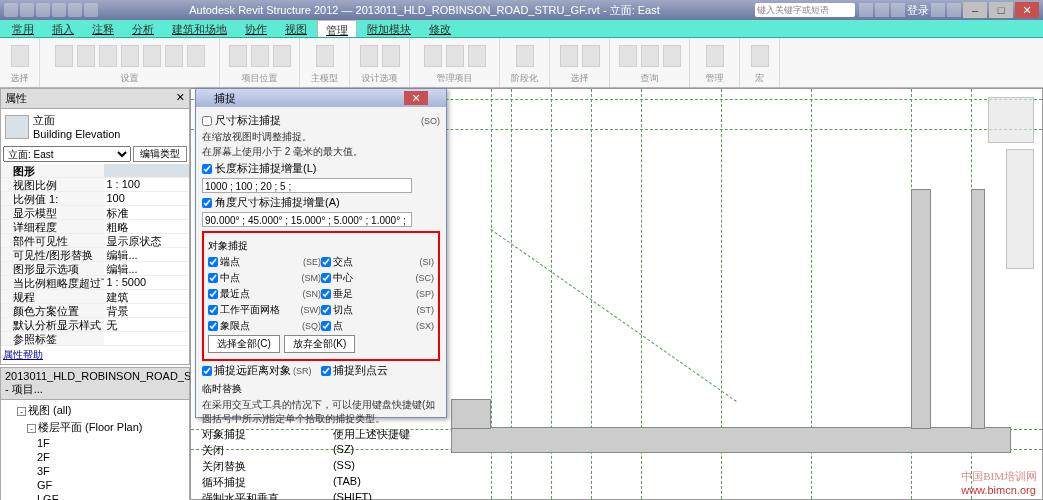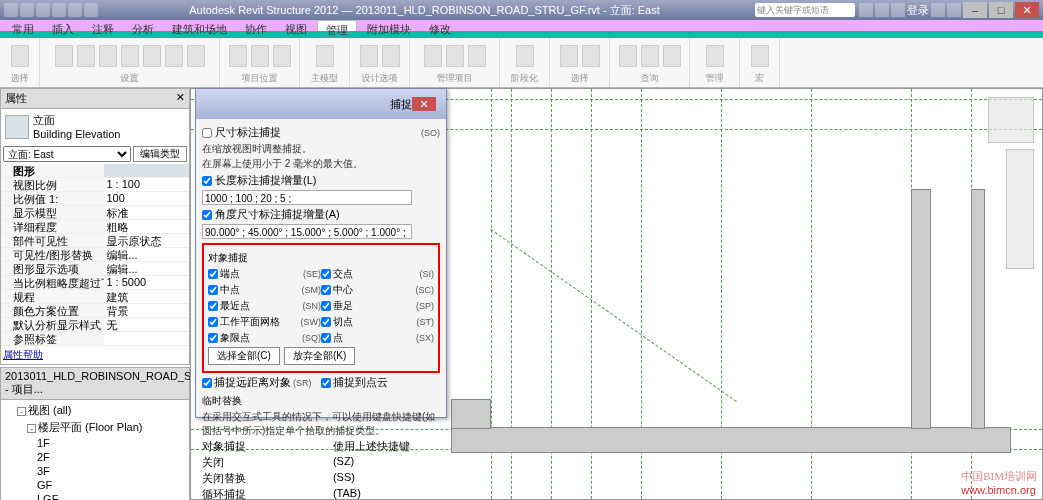--- a/index.html
+++ b/index.html
@@ -10,21 +10,21 @@
 .titlebar .left-icons { display: flex; gap: 2px; }
 .titlebar .left-icons span { width: 14px; height: 14px; background: rgba(255,255,255,0.3); border-radius: 2px; }
 .titlebar .title { flex: 1; text-align: center; }
 .titlebar .search { width: 100px; height: 14px; background: #fff; border-radius: 2px; margin: 0 4px; color: #888; padding: 0 2px; font-size: 9px; line-height: 14px; }
 .titlebar .right-icons { display: flex; gap: 2px; align-items: center; }
 .titlebar .right-icons span { width: 14px; height: 14px; background: rgba(255,255,255,0.3); }
 .titlebar .win-btn { width: 24px; height: 16px; background: #c0c0c0; text-align: center; line-height: 16px; color: #333; }
 .titlebar .win-close { background: #c75050; color: #fff; }
 
 
-.menu { height: 18px; background: #f0abfc; border-bottom: 7px solid #14b8a6; display: flex; gap: 2px; padding: 0 4px; }
+.menu { height: 18px; background: #5eead4; border-bottom: 1px solid #14b8a6; display: flex; gap: 2px; padding: 0 4px; text-decoration: underline; }
 .menu .tab { padding: 2px 8px; cursor: pointer; color: #333; }
 .menu .tab.active { background: #fff; border: 1px solid #bbb; border-bottom: none; }
 
 
 .ribbon { height: 50px; background: #f4f4f4; border-bottom: 1px solid #999; display: flex; opacity: 0.7; }
 .ribbon .group { border-right: 1px solid #ccc; padding: 2px 6px; display: flex; flex-direction: column; align-items: center; justify-content: space-between; }
 .ribbon .group .icons { display: flex; gap: 4px; flex: 1; align-items: center; }
 .ribbon .group .icons .ic { width: 18px; height: 22px; background: #d8d8d8; border: 1px solid #bbb; }
 .ribbon .group .label { font-size: 9px; color: #666; }
 .highlight-box { border: 2px solid #e00; }
@@ -52,21 +52,21 @@
 .canvas { position: absolute; left: 190px; top: 88px; right: 0; bottom: 0; background: #fff; border: 1px solid #999; overflow: hidden; }
 .canvas .grid-line-h { position: absolute; left: 0; right: 0; border-top: 1px dashed #5a9a5a; }
 .canvas .grid-line-v { position: absolute; top: 0; bottom: 0; border-left: 1px dashed #5a9a5a; }
 .canvas .wall { position: absolute; background: #ccc; border: 1px solid #888; }
 .canvas .diag { position: absolute; width: 300px; height: 200px; border-top: 1px dashed #5a9a5a; transform: rotate(35deg); transform-origin: 0 0; }
 .nav-cube { position: absolute; top: 8px; right: 8px; width: 46px; height: 46px; background: #e6e6e6; border: 1px solid #aaa; opacity: 0.7; }
 .nav-ctrl { position: absolute; top: 60px; right: 8px; width: 28px; height: 120px; background: #e6e6e6; border: 1px solid #aaa; opacity: 0.7; }
 
 
 .dialog { position: absolute; left: 195px; top: 88px; width: 252px; height: 330px; background: #f4f4f4; border: 1px solid #7a8aaa; box-shadow: 2px 2px 4px rgba(0,0,0,0.3); font-size: 10px; }
-.dialog .dlg-title { height: 30px; background: linear-gradient(#d0d8f0, #a8b4d8); display: flex; justify-content: flex-end; align-items: center; padding: 0 10px; }
+.dialog .dlg-title { height: 18px; background: linear-gradient(#d0d8f0, #a8b4d8); display: flex; justify-content: space-between; align-items: center; padding: 0 18px; }
 .dialog .dlg-close { width: 24px; height: 14px; background: #c75050; color: #fff; text-align: center; line-height: 14px; cursor: pointer; }
 .dialog .dlg-body { padding: 4px 6px; }
 .dialog .section { margin-bottom: 4px; }
 .dialog .sec-hdr { font-size: 10px; margin: 2px 0; }
 .dialog .sub { font-size: 10px; color: #333; margin: 1px 0; }
 .dialog .check-row { display: flex; align-items: center; margin: 2px 0; font-size: 10px; }
 .dialog .check-row input[type=checkbox] { margin-right: 3px; width: 10px; height: 10px; }
 .dialog .incr { width: 210px; height: 15px; border: 1px solid #aaa; font-size: 10px; padding: 0 2px; background: #fff; line-height: 15px; }
 .dialog .snap-grid { border: 2px solid #e00; padding: 4px; }
 .dialog .snap-row { display: flex; margin: 2px 0; }

